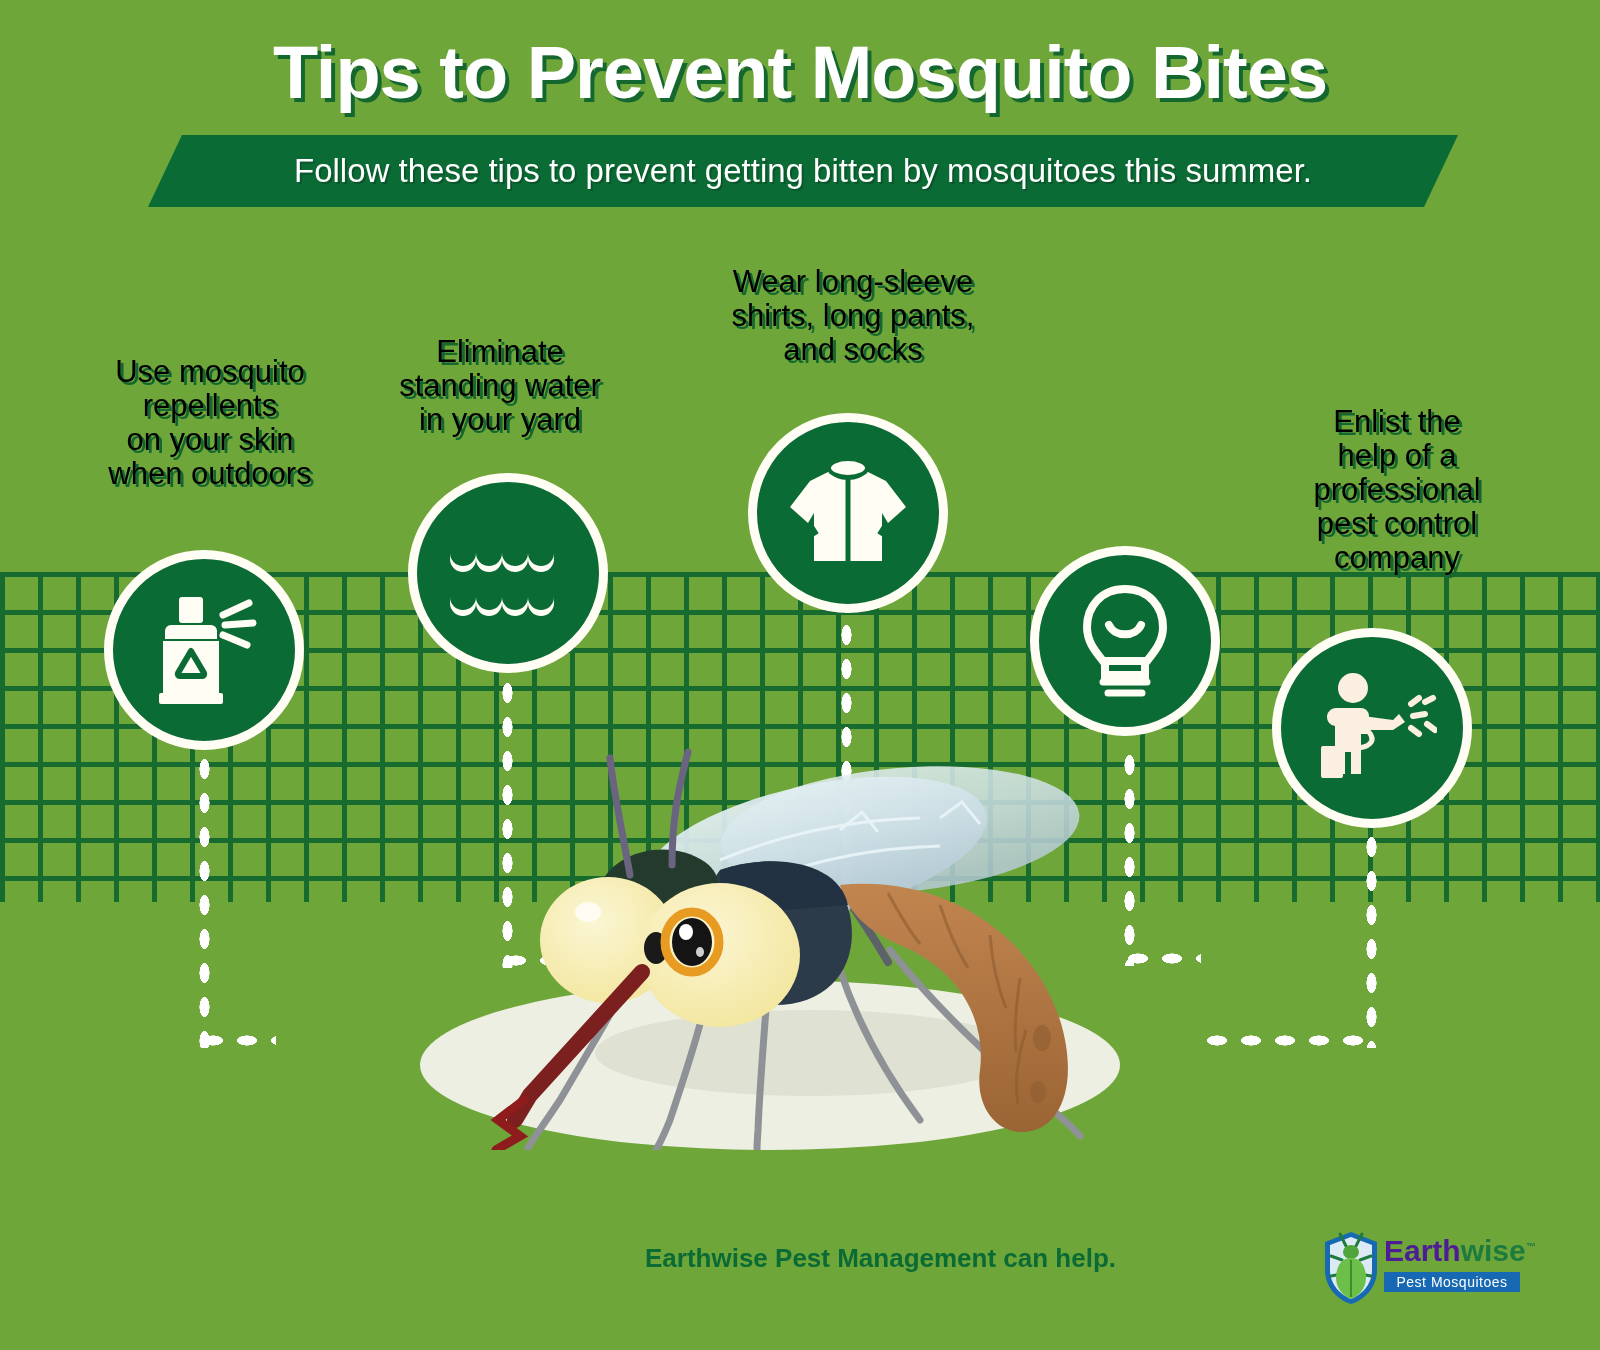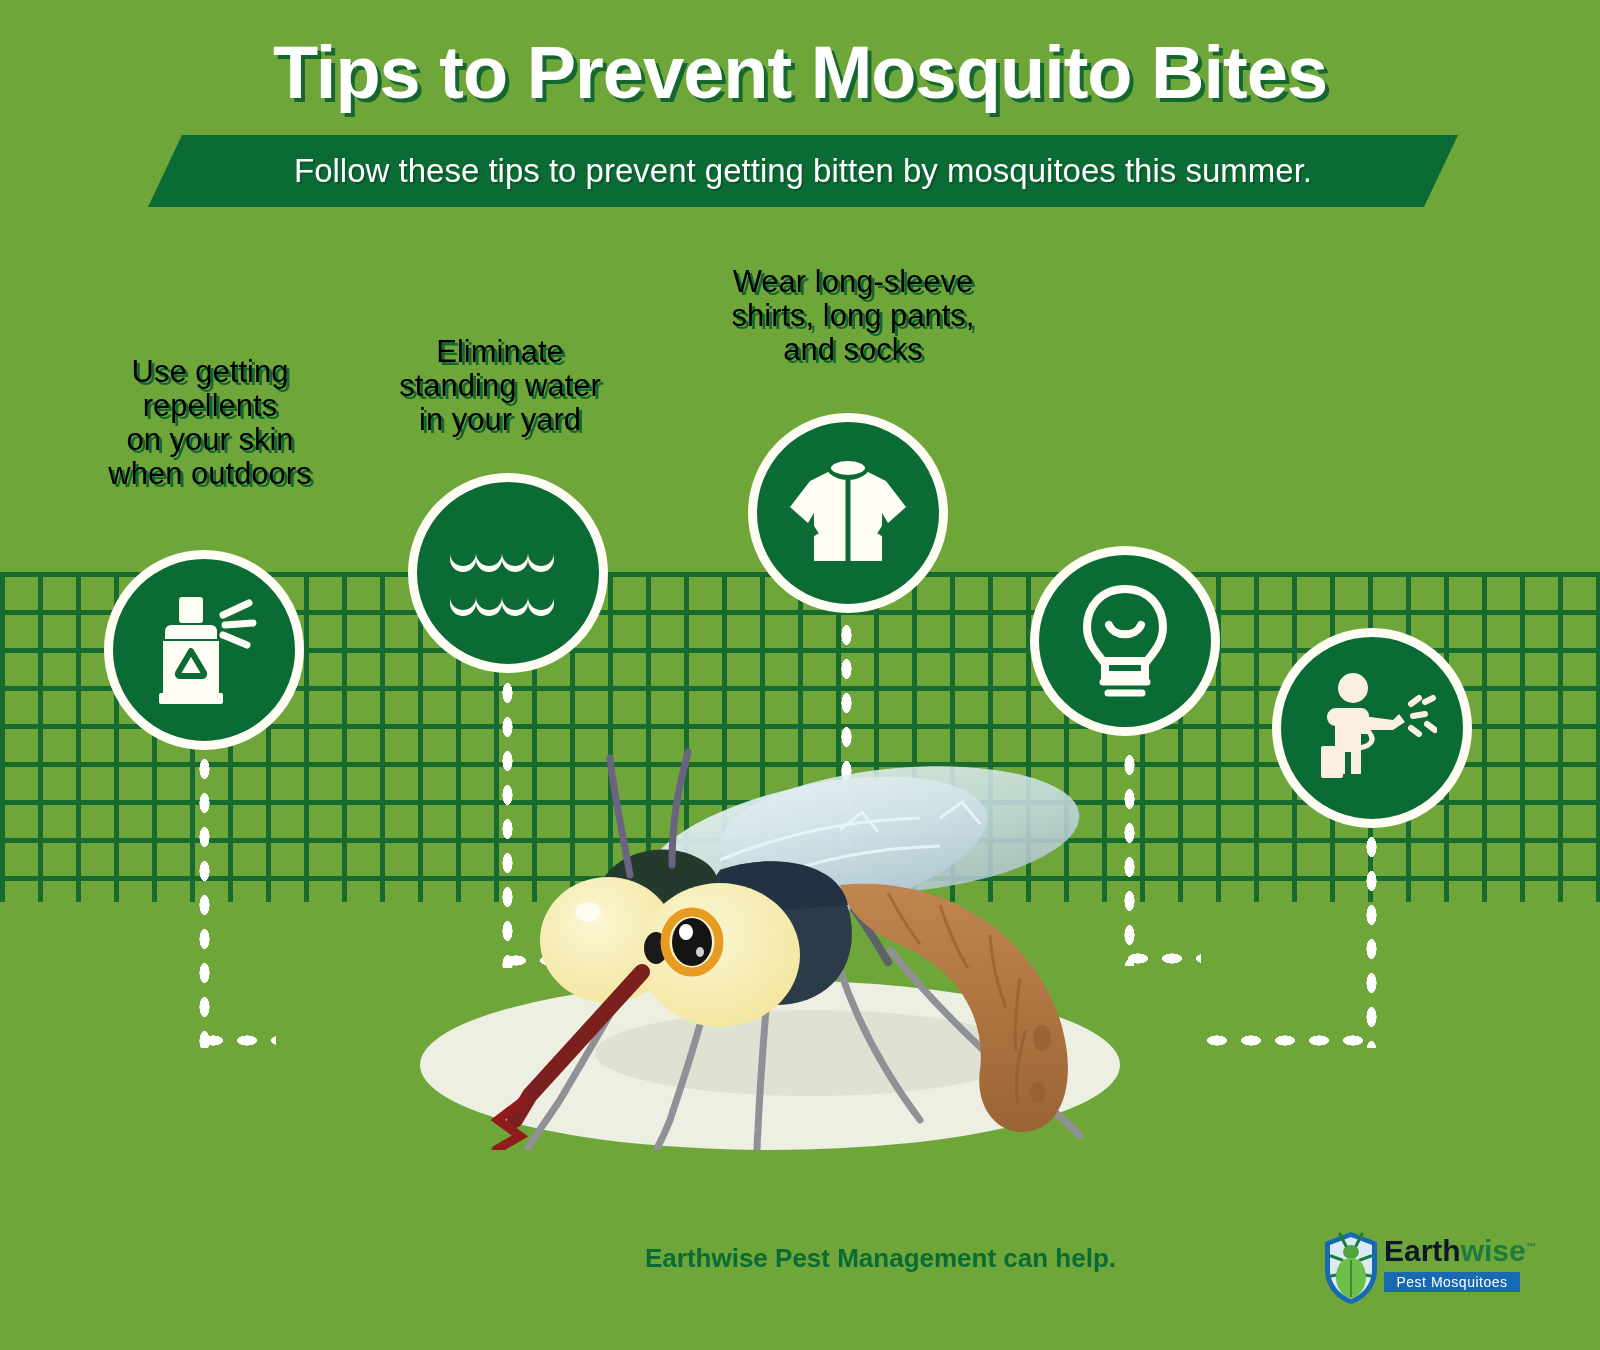--- a/index.html
+++ b/index.html
@@ -96,21 +96,21 @@
   .footer-cta {
     position:absolute; left:645px; top:1243px;
     font-size:26px; font-weight:bold; color:#0B6B35;
   }
 
   .logo { position:absolute; left:1322px; top:1230px; width:200px; height:78px; }
   .logo-word {
     position:absolute; left:62px; top:6px;
     font-size:30px; font-weight:bold; line-height:1;
   }
-  .logo-earth { color:#0f172a; }
+  .logo-earth { color:#4c1d95; }
   .logo-wise  { color:#1E7B3E; }
   .logo-tm { font-size:10px; color:#1E7B3E; vertical-align:super; }
   .logo-sub {
     position:absolute; left:62px; top:42px; width:136px; height:20px;
     background:#1669B2; color:#FFFFFF;
     font-size:14px; letter-spacing:.5px;
     display:flex; align-items:center; justify-content:center;
   }
 </style>
 </head>
@@ -119,21 +119,21 @@
 <div id="stage">
 
   <div class="mesh thick"></div>
 
   <div class="title">Tips to Prevent Mosquito Bites</div>
 
   <div class="banner">
     <div class="banner-text">Follow these tips to prevent getting bitten by mosquitoes this summer.</div>
   </div>
 
-  <div class="tip-label" style="left:45px; top:355px; width:330px;">Use getting
+  <div class="tip-label" style="left:45px; top:355px; width:330px;">Use mosquito
 repellents
 on your skin
 when outdoors</div>
   <div class="dots-v" style="left:196px; top:752px; height:296px;"></div>
   <div class="dots-h" style="left:196px; top:1032px; width:80px;"></div>
   <div class="circle" style="left:104px; top:550px; width:200px; height:200px;">
     <svg width="110" height="115" viewBox="0 0 110 115">
       <rect x="30" y="4" width="24" height="26" rx="3" fill="#FFFDF4"></rect>
       <path d="M22 32 h40 a6 6 0 0 1 6 6 v8 h-52 v-8 a6 6 0 0 1 6 -6 z" fill="#FFFDF4"></path>
       <rect x="14" y="48" width="56" height="52" fill="#FFFDF4"></rect>
@@ -182,20 +182,25 @@
   <div class="circle" style="left:1030px; top:546px; width:190px; height:190px;">
     <svg width="100" height="116" viewBox="0 0 100 116">
       <path d="M50 6 C26 6 12 24 12 44 C12 60 22 70 28 78 L72 78 C78 70 88 60 88 44 C88 24 74 6 50 6 Z" fill="none" stroke="#FFFDF4" stroke-width="8"></path>
       <path d="M34 42 a17 14 0 0 0 32 0" fill="none" stroke="#FFFDF4" stroke-width="8" stroke-linecap="round"></path>
       <rect x="30" y="78" width="40" height="14" fill="none" stroke="#FFFDF4" stroke-width="8"></rect>
       <line x1="28" y1="99" x2="72" y2="99" stroke="#FFFDF4" stroke-width="7" stroke-linecap="round"></line>
       <line x1="33" y1="110" x2="67" y2="110" stroke="#FFFDF4" stroke-width="7" stroke-linecap="round"></line>
     </svg>
   </div>
 
+  <div class="tip-label" style="left:1272px; top:405px; width:250px;">Enlist the
+help of a
+professional
+pest control
+company</div>
   <div class="dots-v" style="left:1363px; top:830px; height:218px;"></div>
   <div class="dots-h" style="left:1200px; top:1032px; width:170px;"></div>
   <div class="circle" style="left:1272px; top:628px; width:200px; height:200px;">
     <svg width="130" height="112" viewBox="0 0 130 112">
       <circle cx="46" cy="16" r="15" fill="#FAEFE0"></circle>
       <path d="M30 36 h24 a8 8 0 0 1 8 8 v18 h-8 v40 h-10 v-22 h-6 v22 h-10 v-48 a8 8 0 0 1 2 -18 z" fill="#FAEFE0"></path>
       <path d="M28 38 h8 v26 h-8 z" fill="#FAEFE0"></path>
       <path d="M56 44 L86 48 L92 42 L98 50 L86 58 L58 58 Z" fill="#FAEFE0"></path>
       <path d="M60 58 C72 70 60 76 48 76" fill="none" stroke="#FAEFE0" stroke-width="5"></path>
       <rect x="14" y="74" width="22" height="32" rx="2" fill="#FAEFE0"></rect>

